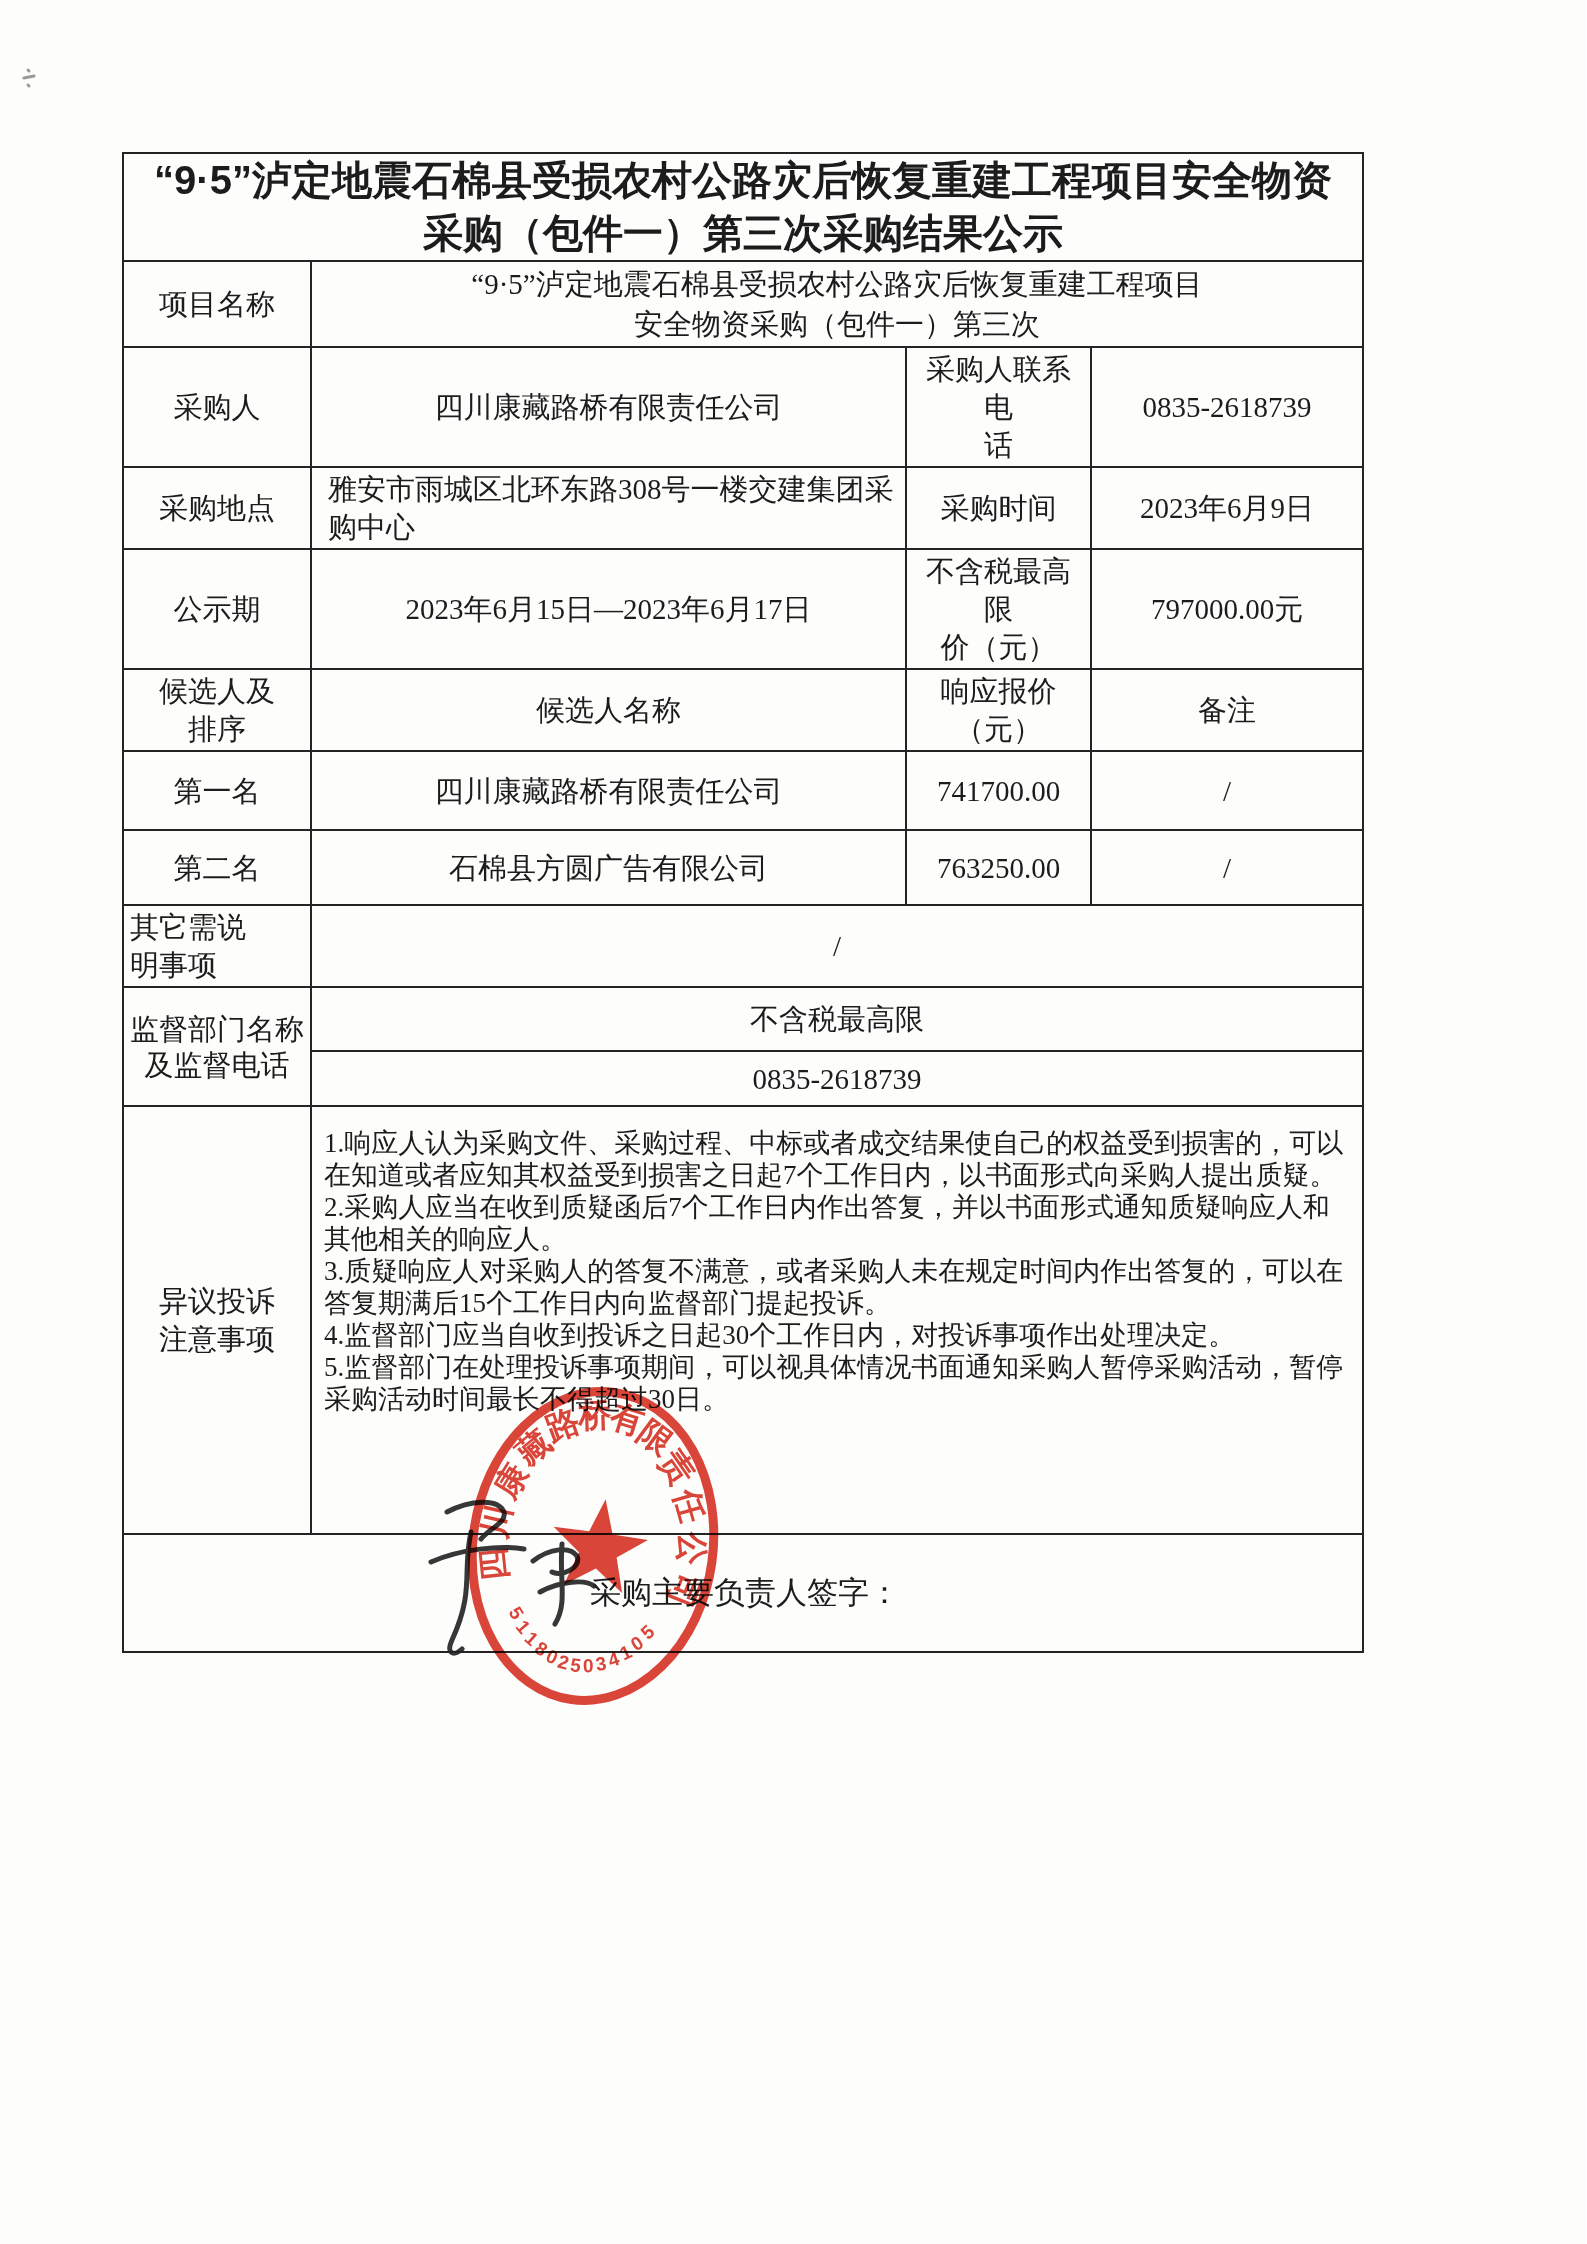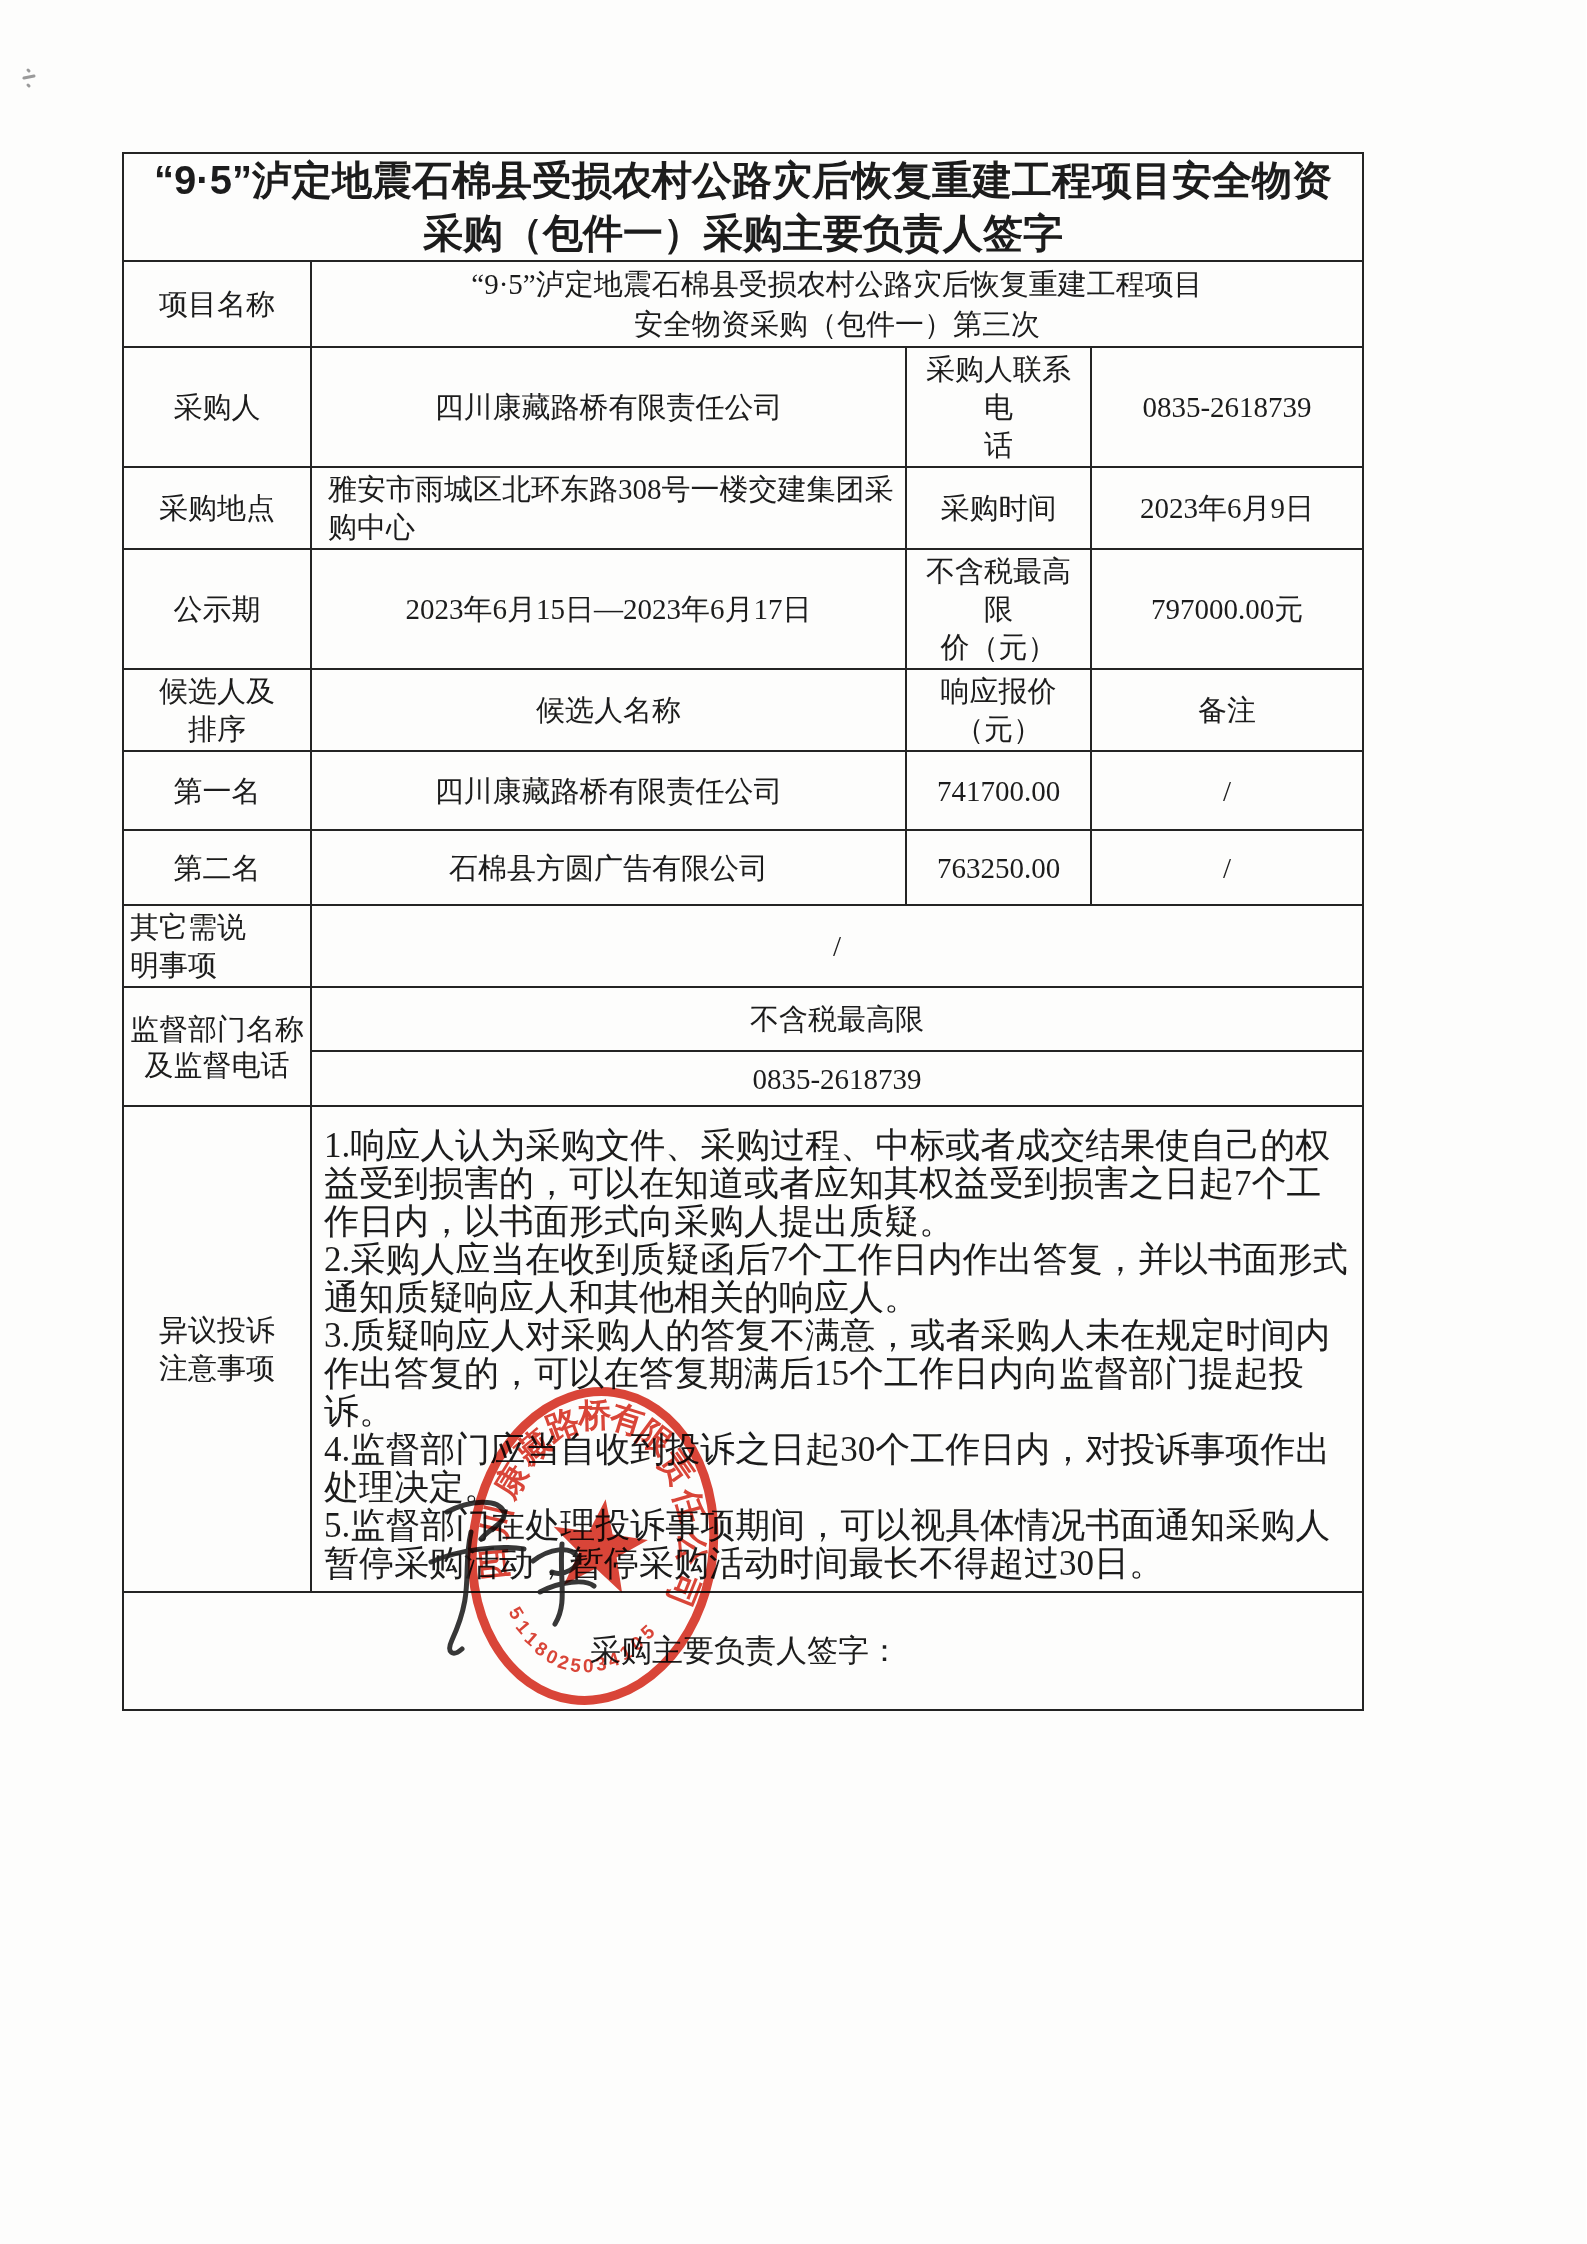--- a/index.html
+++ b/index.html
@@ -6,21 +6,21 @@
   .page{position:relative;width:1586px;height:2244px;background:#fdfdfc;overflow:hidden;
         font-family:"Liberation Serif", serif;color:#1c1c1c;}
   table.doc{position:absolute;left:122px;top:152px;width:1240px;border-collapse:collapse;
             table-layout:fixed;background:#fdfdfc;}
   td{border:2px solid #242424;vertical-align:middle;text-align:center;
      font-size:29px;line-height:38px;padding:2px 6px;overflow:hidden;}
   td.title-cell{font-family:"Liberation Sans", sans-serif;font-weight:bold;
                 font-size:40px;line-height:53px;padding:0 4px;}
   .pre{white-space:pre-line;text-align:center;}
   .left{text-align:left;}
-  td.notice{ text-align:left;vertical-align:top;font-size:35px;line-height:38px;
+  td.notice{ text-align:left;vertical-align:top;font-size:27px;line-height:32px;
              padding:20px 6px 8px 12px;}
   td.sigrow{text-align:center;font-size:31px;padding-left:10px;}
   td.loc{padding-left:16px;padding-right:4px;}
   .overlay{position:absolute;left:0;top:0;pointer-events:none;}
   .stamp-svg{position:absolute;left:413px;top:1356px;mix-blend-mode:multiply;opacity:0.92;}
 </style>
 </head>
 <body>
 
 <div class="page">
@@ -30,21 +30,21 @@
         <col style="width:188px">
         <col style="width:595px">
         <col style="width:185px">
         <col style="width:272px">
       </colgroup>
 
     <tbody>
         <tr style="height:106px">
       <td colspan="4" class="title-cell">
         <div>“9·5”泸定地震石棉县受损农村公路灾后恢复重建工程项目安全物资</div>
-        <div>采购（包件一）采购主要负责人签字</div>
+        <div>采购（包件一）第三次采购结果公示</div>
       </td>
     </tr>
 
     <tr style="height:86px">
       <td>项目名称</td>
       <td colspan="3" class="pre" style="line-height:40px">“9·5”泸定地震石棉县受损农村公路灾后恢复重建工程项目
 安全物资采购（包件一）第三次</td>
     </tr>
 
     <tr style="height:77px">

